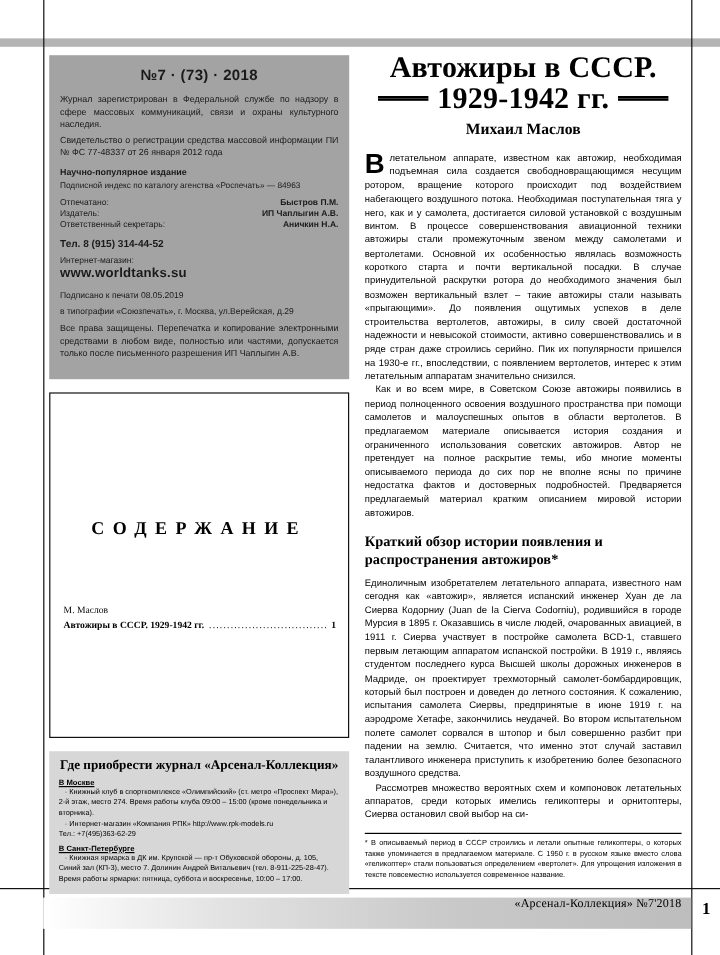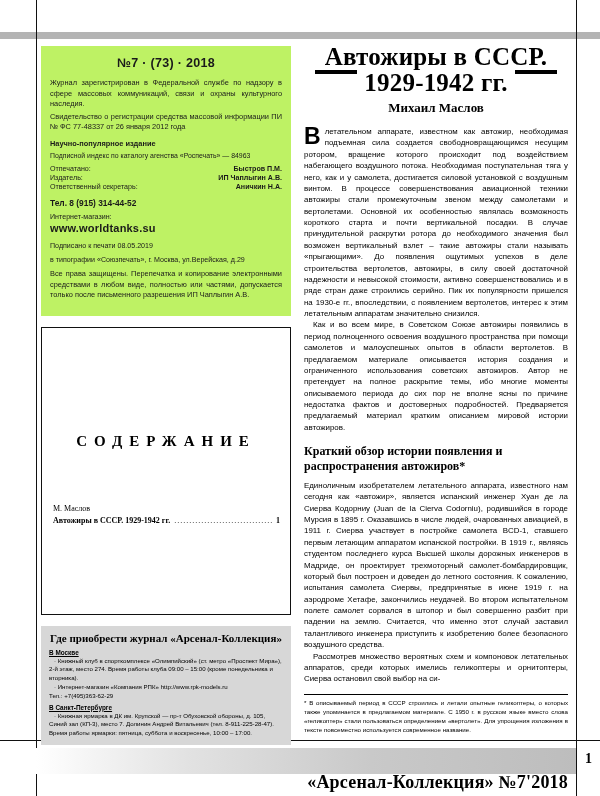--- a/index.html
+++ b/index.html
@@ -16,21 +16,21 @@
   
   .rule-v-left{position:absolute;left:36px;top:0;width:1px;height:796px;background:#111;}
   .rule-v-right{position:absolute;left:576px;top:0;width:1px;height:796px;background:#111;}
   .rule-h-top{position:absolute;left:0;top:740px;width:600px;height:1px;background:#111;}
   .bleed-top{position:absolute;left:0;top:32px;width:600px;height:7px;background:#b4b4b4;}
 
   
   .left-col{position:absolute;left:41px;top:46px;width:250px;}
 
   .imprint{
-    background:#bef264;
+    background:#a3a3a3;
     padding:8px 9px 10px 9px;
     color:#1a1a1a;
   }
   .issue-no{
     text-align:center;
     font-weight:bold;
     font-size:12.5px;
     letter-spacing:.3px;
     margin:2px 0 8px 0;
   }
@@ -93,21 +93,21 @@
   .right-col{position:absolute;left:304px;top:44px;width:264px;}
   .art-title{
     text-align:center;
     font-family:"Liberation Serif", serif;
     font-weight:bold;
     font-size:25px;
     line-height:1.02;
     margin:0;
     letter-spacing:.2px;
   }
-  .art-title .l2{display:flex;align-items:flex-start;justify-content:center;gap:7px;}
+  .art-title .l2{display:flex;align-items:center;justify-content:center;gap:7px;}
   .art-title .l2 .bar{display:block;height:0;border-top:2px solid #000;border-bottom:2px solid #000;width:42px;}
   .art-author{
     text-align:center;
     font-family:"Liberation Serif", serif;
     font-weight:bold;
     font-size:13px;
     margin:5px 0 10px 0;
   }
   .body-text{font-size:7.9px;line-height:1.44;text-align:justify;margin:0 0 0 0;}
   .body-text p{margin:0;text-indent:9px;}
@@ -129,24 +129,24 @@
   }
   .footnote-rule{border-top:1px solid #000;margin:9px 0 4px 0;width:100%;}
   .footnote{font-size:6.2px;line-height:1.45;text-align:justify;margin:0;}
 
   
   .footer-bar{
     position:absolute;left:36px;top:748px;width:540px;height:26px;
     background:linear-gradient(to right,#ffffff 0%,#e2e2e2 28%,#c9c9c9 62%,#bdbdbd 100%);
   }
   .footer-text{
-    position:absolute;right:32px;top:772px;
-    font-family:"Liberation Serif", serif;
-    font-weight:bold;
-    font-size:18px;
+    position:absolute;right:32px;top:748px;
+    font-family:"Liberation Serif", serif;
+    font-weight:normal;
+    font-size:10px;
     letter-spacing:.2px;
   }
   .footer-page{
     position:absolute;right:8px;top:751px;
     font-family:"Liberation Serif", serif;
     font-weight:bold;
     font-size:14px;
   }
 </style>
 </head>

